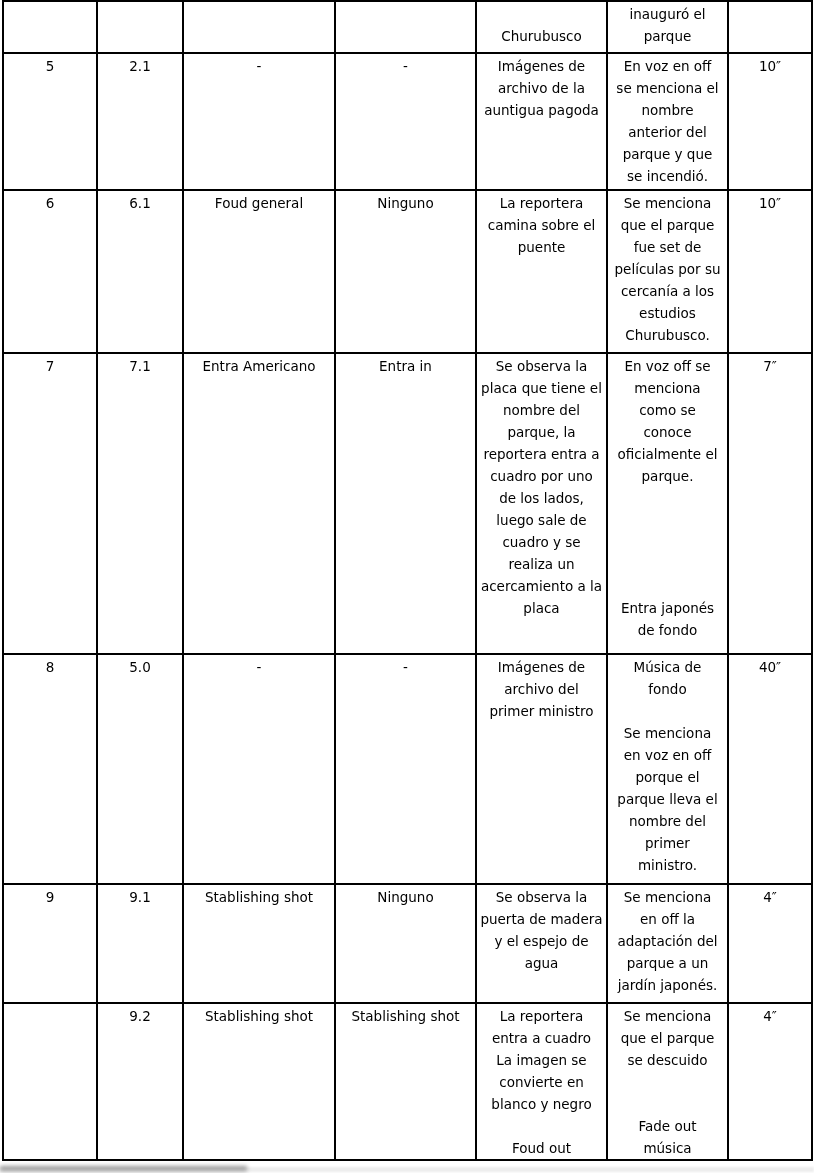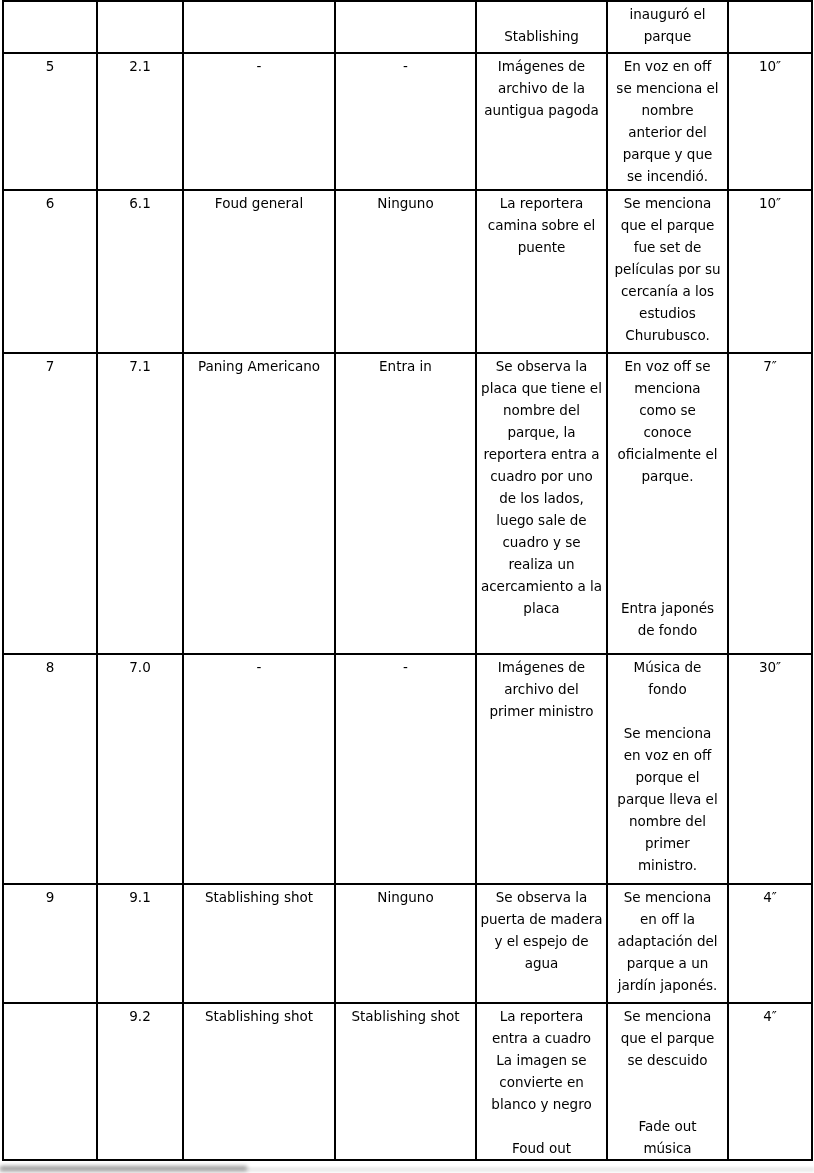--- a/index.html
+++ b/index.html
@@ -87,21 +87,21 @@
         <col class="c-audio">
       <col class="c-duration">
     </colgroup>
     <tbody>
       <tr class="r0">
         <td></td>
         <td></td>
         <td></td>
         <td></td>
         <td>
-Stablishing</td>
+Churubusco</td>
         <td>inauguró el
 parque</td>
         <td></td>
       </tr>
       <tr class="r1">
         <td>5</td>
         <td>2.1</td>
         <td>-</td>
         <td>-</td>
         <td>Imágenes de
@@ -128,21 +128,21 @@
 fue set de
 películas por su
 cercanía a los
 estudios
 Churubusco.</td>
         <td>10″</td>
       </tr>
       <tr class="r3">
         <td>7</td>
         <td>7.1</td>
-        <td>Paning Americano</td>
+        <td>Entra Americano</td>
         <td>Entra in</td>
         <td>Se observa la
 placa que tiene el
 nombre del
 parque, la
 reportera entra a
 cuadro por uno
 de los lados,
 luego sale de
 cuadro y se
@@ -159,37 +159,37 @@
 
 
 
 
 Entra japonés
 de fondo</td>
         <td>7″</td>
       </tr>
       <tr class="r4">
         <td>8</td>
-        <td>7.0</td>
+        <td>5.0</td>
         <td>-</td>
         <td>-</td>
         <td>Imágenes de
 archivo del
 primer ministro</td>
         <td>Música de
 fondo
 
 Se menciona
 en voz en off
 porque el
 parque lleva el
 nombre del
 primer
 ministro.</td>
-        <td>30″</td>
+        <td>40″</td>
       </tr>
       <tr class="r5">
         <td>9</td>
         <td>9.1</td>
         <td>Stablishing shot</td>
         <td>Ninguno</td>
         <td>Se observa la
 puerta de madera
 y el espejo de
 agua</td>

